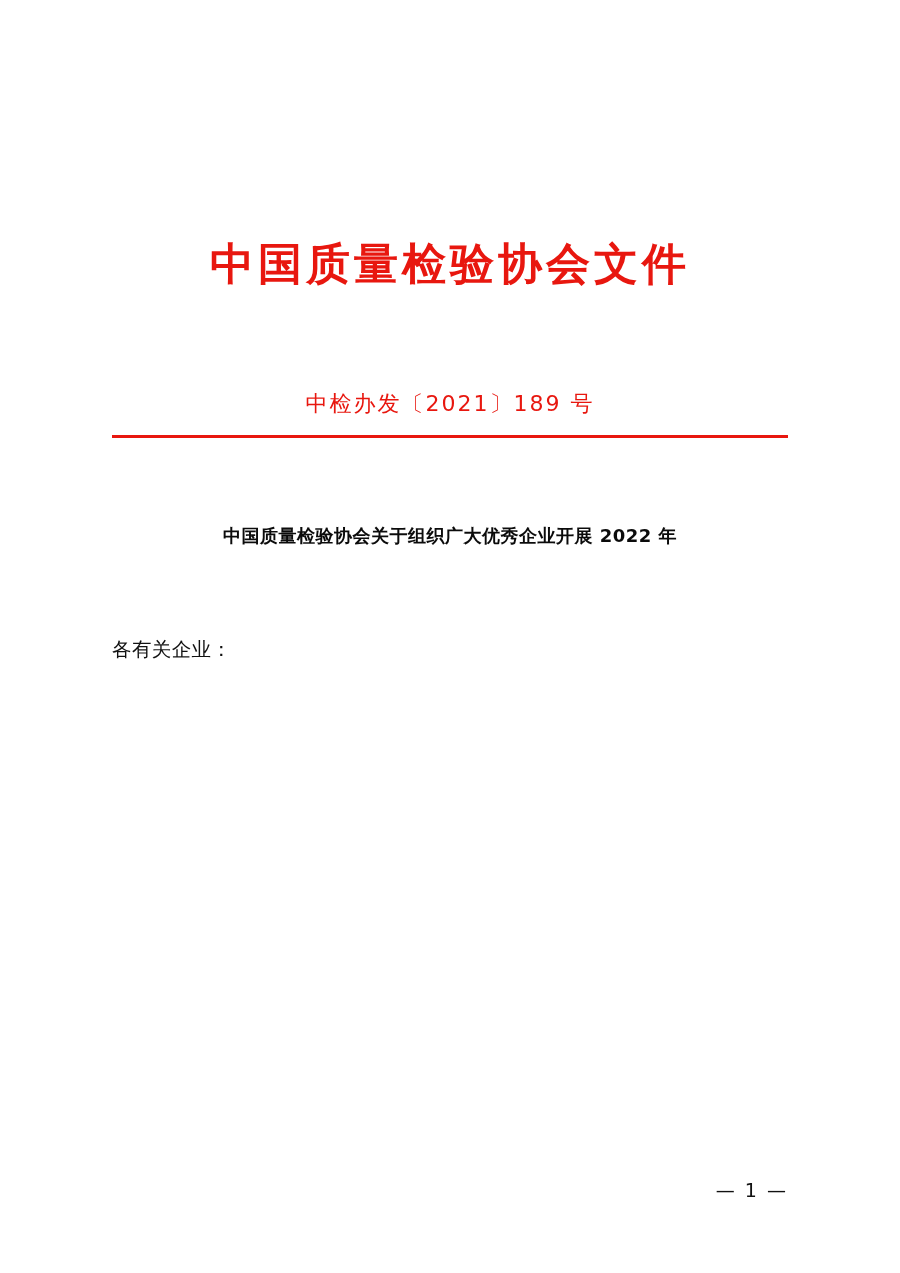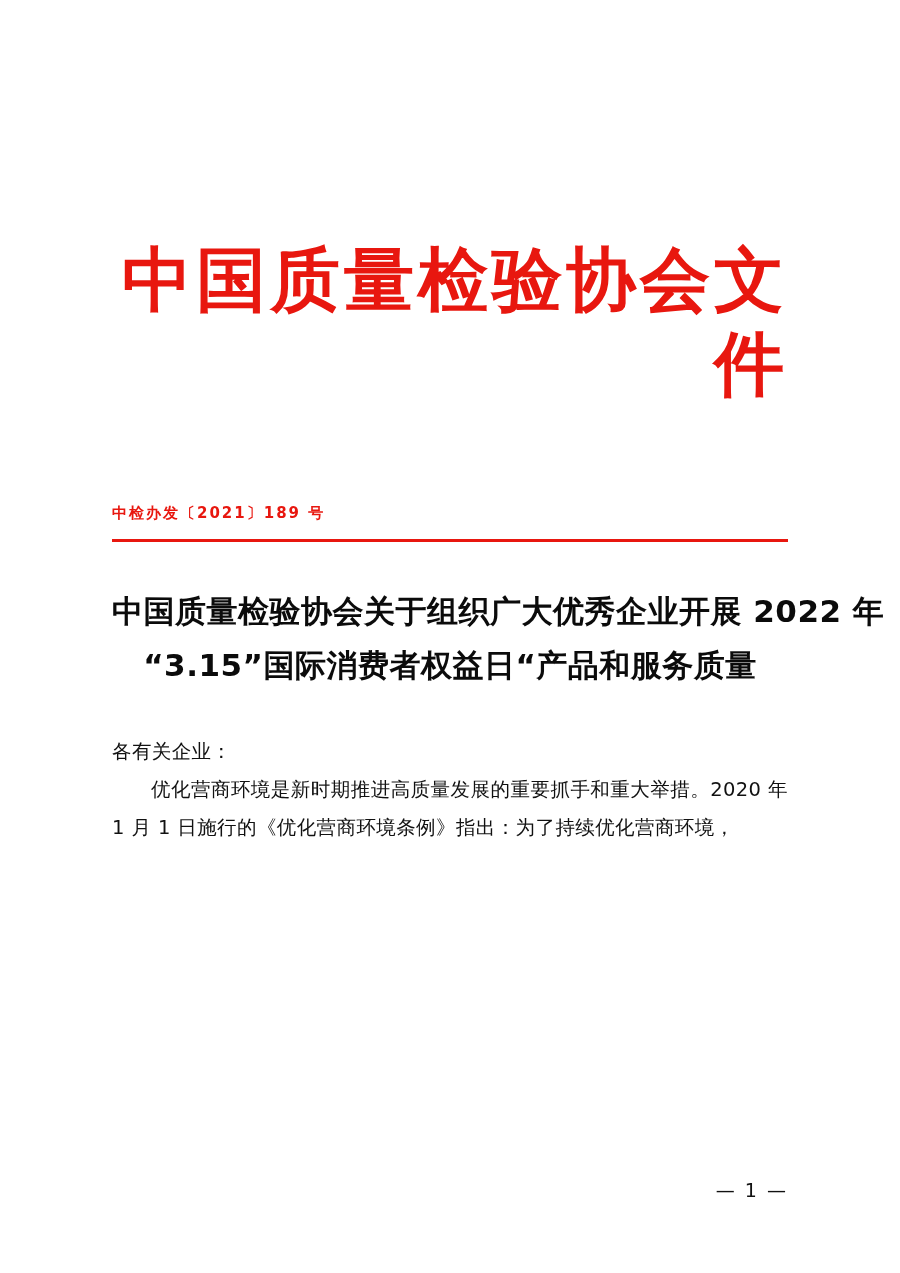--- a/index.html
+++ b/index.html
@@ -18,66 +18,65 @@
   .page {
     width: 900px;
     height: 1273px;
     box-sizing: border-box;
     padding: 0 112px;
     position: relative;
   }
 
   
   .masthead {
-    text-align: right;
+    text-align: center;
     color: #e8170f;
     font-weight: bold;
-    font-size: 70px;
+    font-size: 44px;
     letter-spacing: 4px;
     line-height: 1.2;
     padding-top: 238px;
     font-family: "DejaVu Serif", "Liberation Serif", serif;
   }
 
   .doc-number {
-    text-align: left;
+    text-align: center;
     color: #e8170f;
-    font-size: 15px;
+    font-size: 22px;
     letter-spacing: 2px;
     margin-top: 98px;
     font-family: "DejaVu Sans", "Liberation Sans", sans-serif;
-    font-weight: bold;
   }
 
   .red-rule {
     height: 3px;
     background: #e8170f;
     margin-top: 16px;
     width: 100%;
   }
 
   
   .doc-title {
     text-align: center;
     font-weight: bold;
-    font-size: 31px;
+    font-size: 18px;
     line-height: 1.75;
-    margin-top: 42px;
+    margin-top: 82px;
     letter-spacing: 0.5px;
     font-family: "DejaVu Sans", "Liberation Sans", sans-serif;
     color: #0b0b0b;
   }
   .doc-title .line {
     display: block;
     white-space: nowrap;
   }
 
   
   .body-text {
-    margin-top: 40px;
+    margin-top: 80px;
     font-size: 19.5px;
     line-height: 1.95;
     color: #111111;
     font-family: "DejaVu Sans", "Liberation Sans", sans-serif;
   }
   .body-text p {
     margin: 0;
     text-align: justify;
     text-justify: inter-ideograph;
     letter-spacing: 0.4px;
@@ -103,23 +102,21 @@
 <div class="page">
 
   <div class="masthead">中国质量检验协会文件</div>
 
   <div class="doc-number">中检办发〔2021〕189 号</div>
 
   <div class="red-rule"></div>
 
   <div class="doc-title">
     <span class="line">中国质量检验协会关于组织广大优秀企业开展 2022 年</span>
-    <span class="line">“3.15”国际消费者权益日“产品和服务质量</span>
   </div>
 
   <div class="body-text">
     <p>各有关企业：</p>
-    <p class="indent">优化营商环境是新时期推进高质量发展的重要抓手和重大举措。2020 年 1 月 1 日施行的《优化营商环境条例》指出：为了持续优化营商环境，</p>
   </div>
 
   <div class="page-footer">— 1 —</div>
 
 </div>
 
 </body></html>

